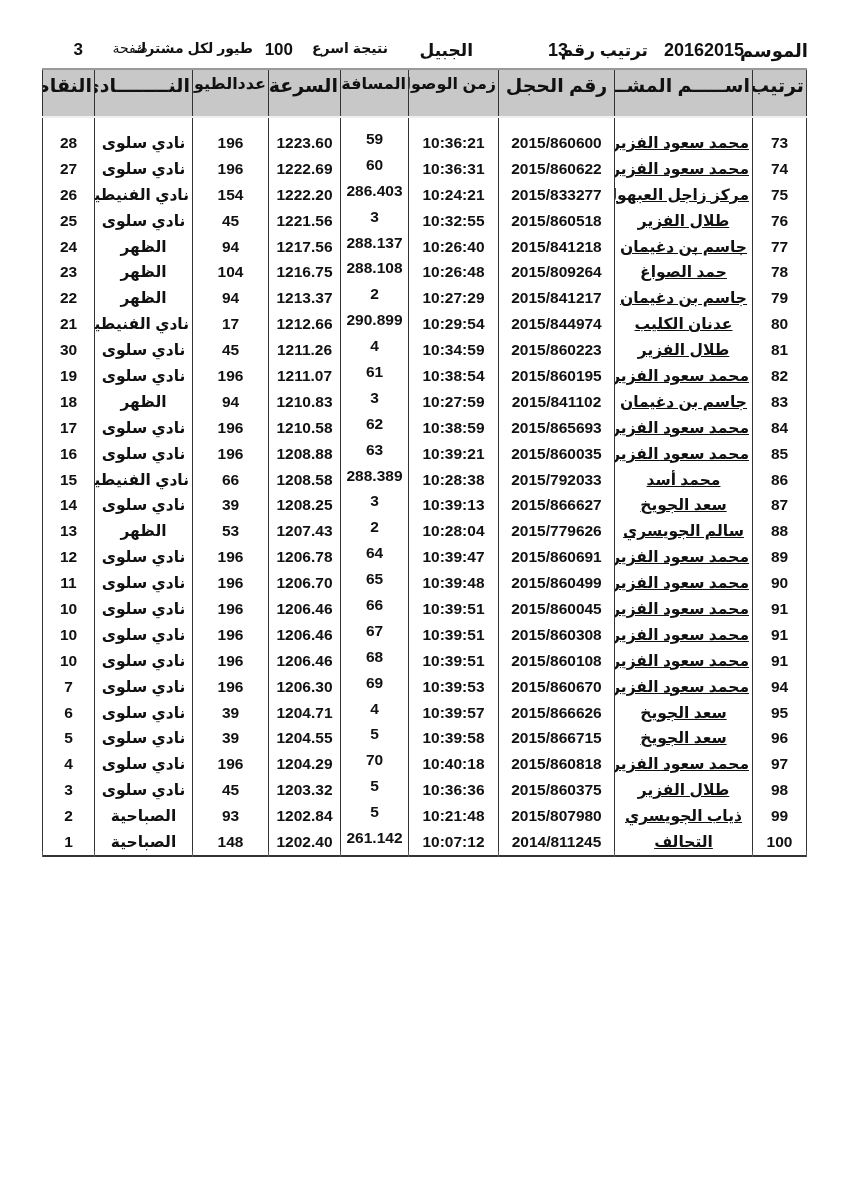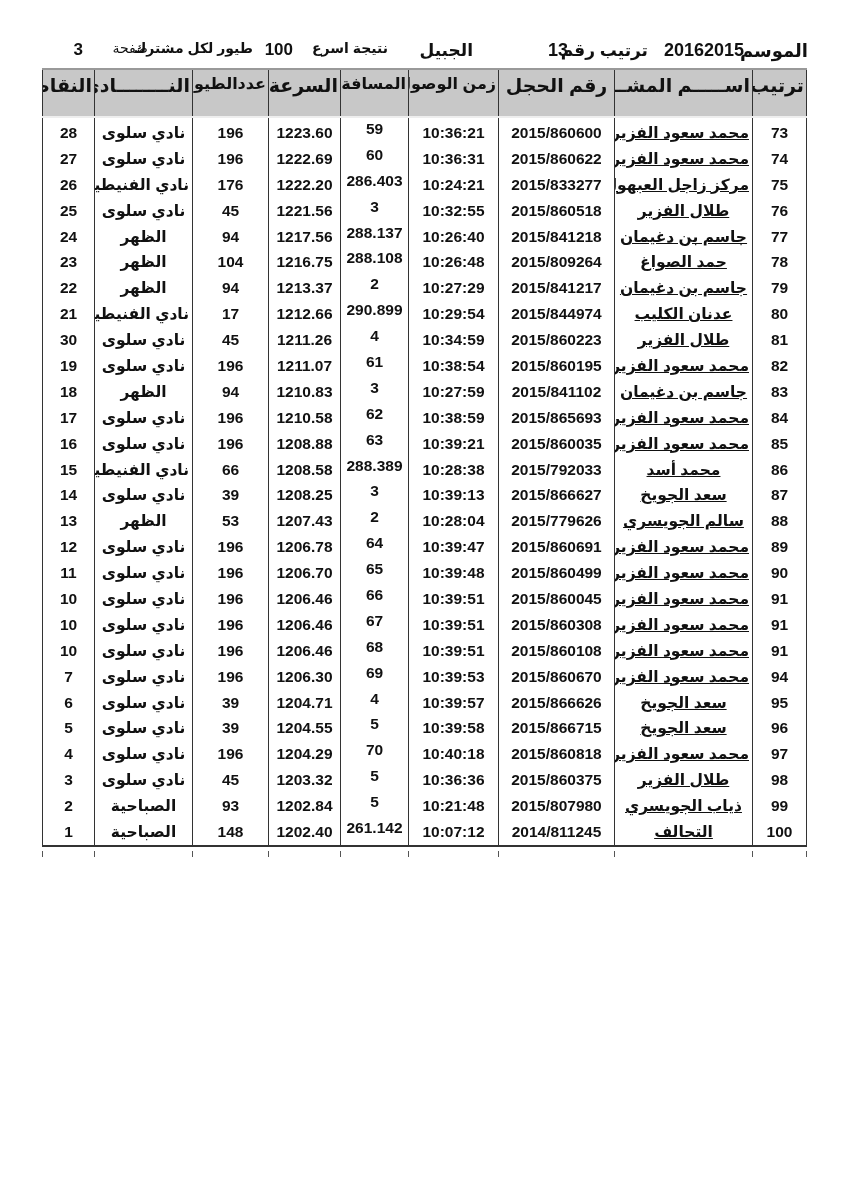--- a/index.html
+++ b/index.html
@@ -22,21 +22,21 @@
   table.results { position: absolute; left: 42px; top: 68px; width: 764px;
                   border-collapse: collapse; direction: rtl; table-layout: fixed; }
   table.results th { background: #c8c8c8; height: 42px; font-size: 19px; font-weight: bold;
                      border-left: 1px solid #333; border-right: 1px solid #333;
                      border-top: 2px solid #999; border-bottom: 2px solid #eee;
                      vertical-align: top; padding: 4px 2px 0 2px; white-space: nowrap; overflow: hidden; }
   table.results th.sm { font-size: 16px; }
   table.results td { height: 25.9px; padding: 0 3px; font-size: 15.5px; font-weight: bold;
                      border-left: 1px solid #333; border-right: 1px solid #333;
                      white-space: nowrap; overflow: hidden; text-align: center; }
-  table.results tr:first-child td { padding-top: 2px; }
+  table.results tr:first-child td { padding-top: 12px; }
   table.results tbody tr:last-child td { border-bottom: 2px solid #333; }
   td.name { text-align: right; font-size: 13.5px; font-weight: normal; text-decoration: underline; }
   td.club { font-size: 13.5px; font-weight: normal; }
   td.dist { font-weight: normal; font-size: 14.5px; vertical-align: top; }
   td.speed { font-size: 16px; }
   td.rank, td.points { font-size: 16px; }
 
   .ticks { position: absolute; top: 851px; left: 0; width: 848px; height: 8px; }
   .tick { position: absolute; top: 0; width: 1px; height: 6px; background: #555; }
 </style>
@@ -104,21 +104,21 @@
         <td class="club">نادي سلوى</td>
         <td class="points">27</td>
       </tr>
       <tr>
         <td class="rank">75</td>
         <td class="name">مركز زاجل العبهول</td>
         <td class="ring">2015/833277</td>
         <td class="arrival">10:24:21</td>
         <td class="dist">286.403</td>
         <td class="speed">1222.20</td>
-        <td class="birds">176</td>
+        <td class="birds">154</td>
         <td class="club">نادي الفنيطيس</td>
         <td class="points">26</td>
       </tr>
       <tr>
         <td class="rank">76</td>
         <td class="name">طلال الفزير</td>
         <td class="ring">2015/860518</td>
         <td class="arrival">10:32:55</td>
         <td class="dist">3</td>
         <td class="speed">1221.56</td>

